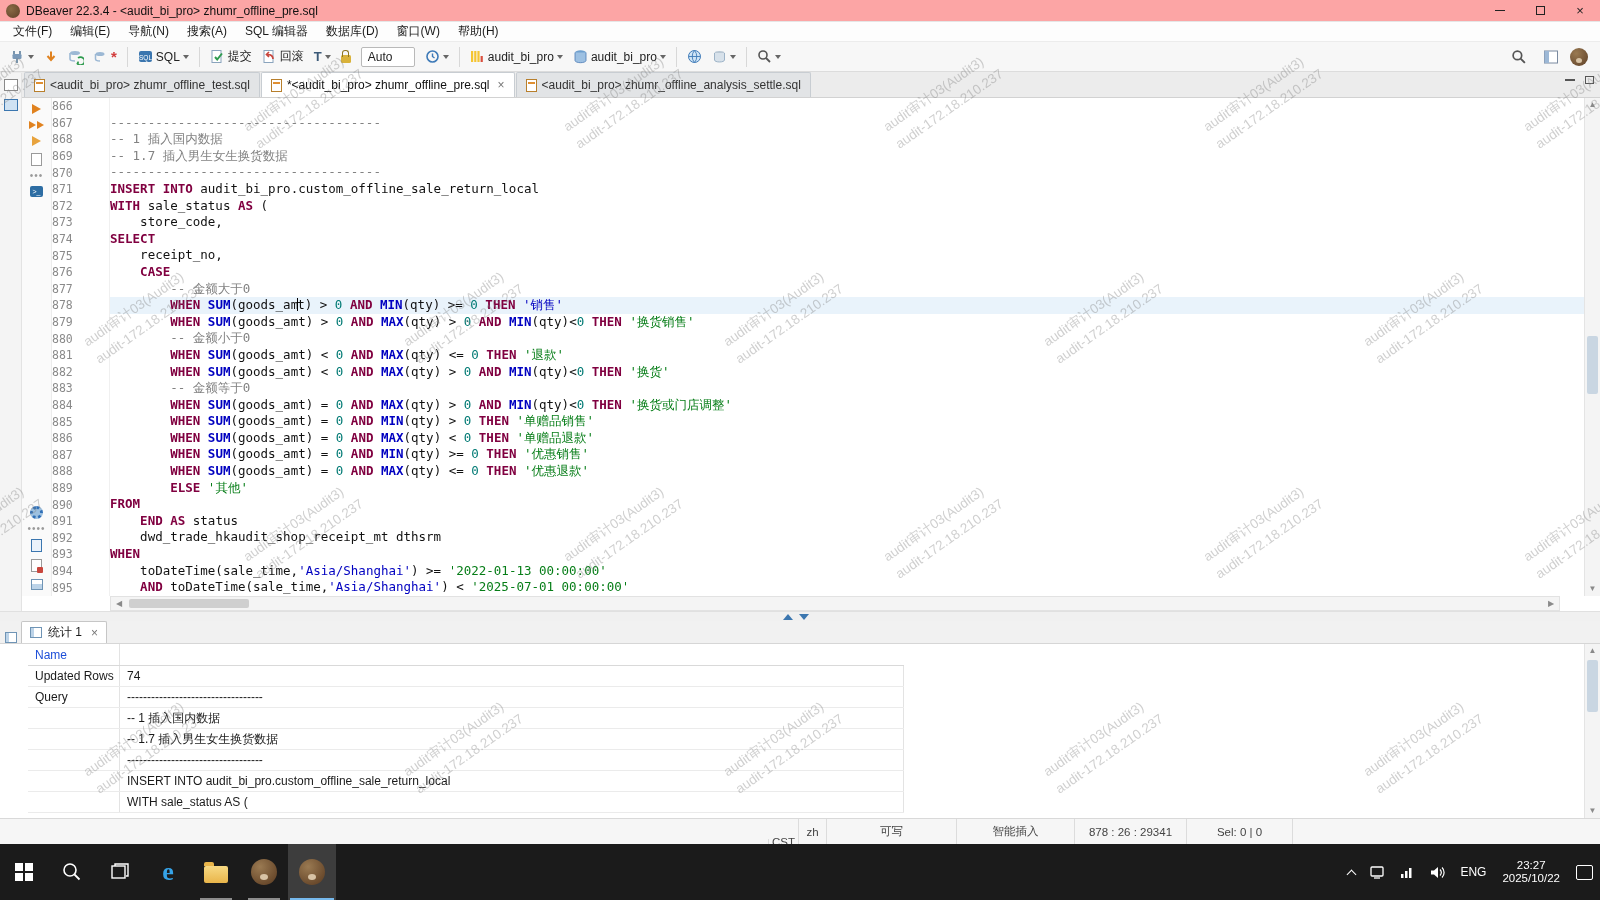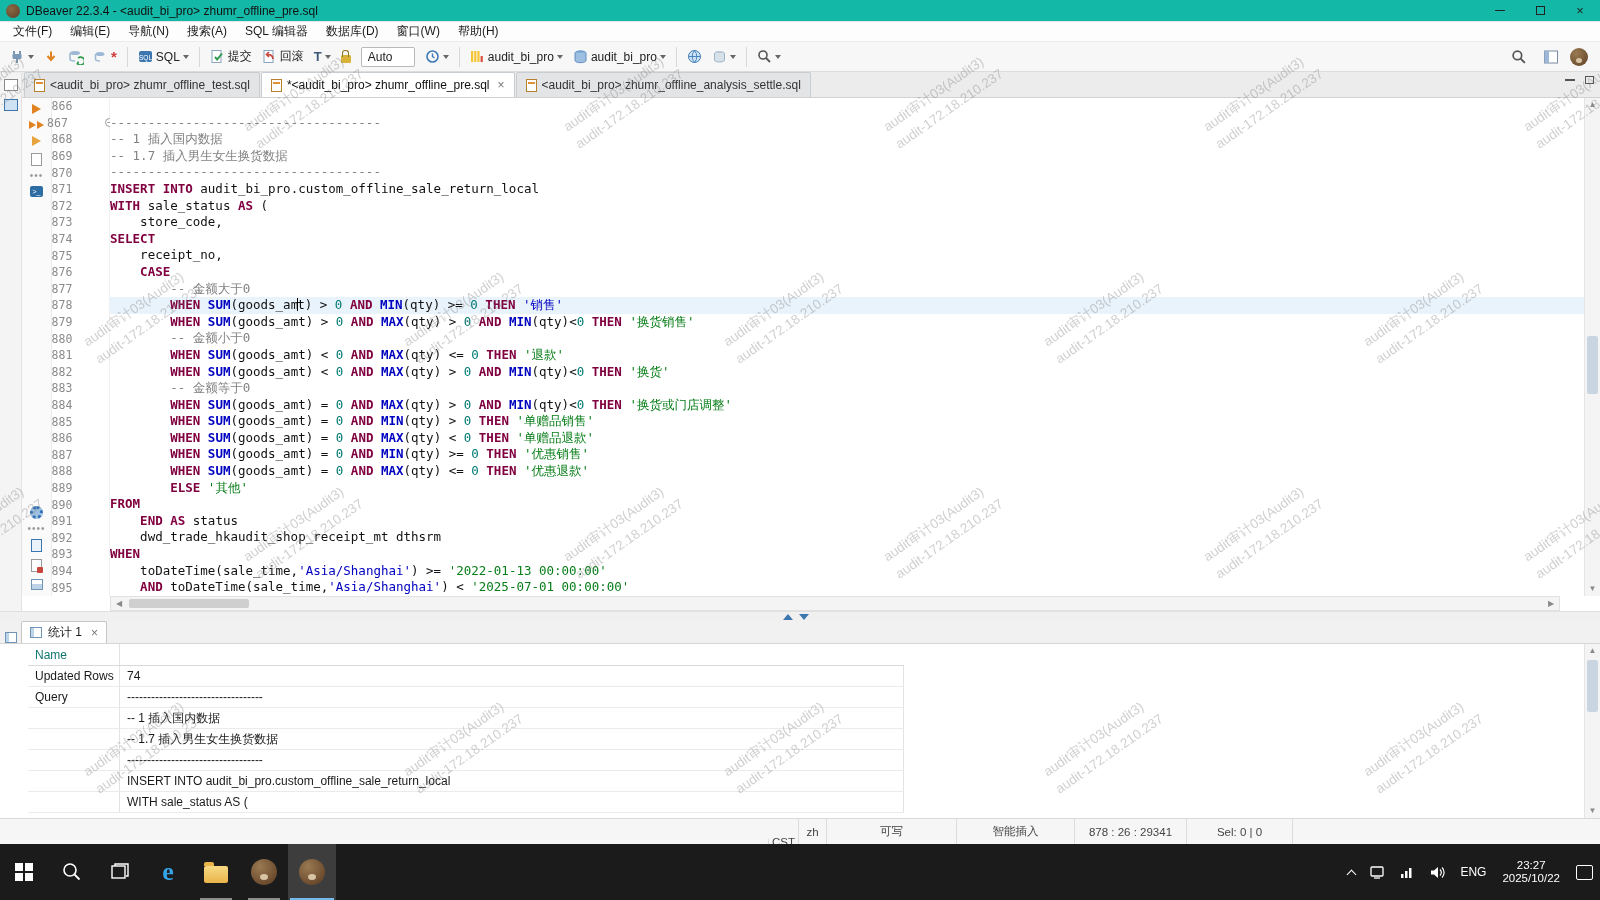--- a/index.html
+++ b/index.html
@@ -1,20 +1,20 @@
 <!DOCTYPE html>
 <html><head>
 <meta charset="utf-8">
 <style>
   html,body{margin:0;padding:0;background:#888;}
   *{box-sizing:border-box;}
   #app{position:relative;width:1600px;height:900px;background:#fff;overflow:hidden;
        font-family:"Liberation Sans","DejaVu Sans",sans-serif;font-size:12px;color:#1a1a1a;}
   
-  #titlebar{position:absolute;left:0;top:0;width:1600px;height:22px;background:#14b8a6;
+  #titlebar{position:absolute;left:0;top:0;width:1600px;height:22px;background:#fca5a5;
             border-bottom:1px solid #e6e6e6;display:flex;align-items:center;}
   .app-ico{width:14px;height:14px;border-radius:50%;background:radial-gradient(circle at 35% 35%,#8a6a45,#5d3f27);margin:0 6px 0 6px;}
   #titlebar .title{font-size:12px;color:#111;}
   #win-controls{margin-left:auto;display:flex;height:100%;}
   .wc{width:40px;height:100%;display:flex;align-items:center;justify-content:center;color:#222;font-size:13px;}
   .wc .mini-g{width:10px;height:1.5px;background:#222;}
   .wc .maxi-g{width:9px;height:9px;border:1.2px solid #222;}
   
   #menubar{position:absolute;left:0;top:22px;width:1600px;height:20px;background:#fdfdfd;
            border-bottom:1px solid #ececec;display:flex;align-items:center;padding-left:4px;}
@@ -63,21 +63,21 @@
   .rail-doc{width:11px;height:13px;background:#fff;border:1px solid #9a9a9a;}
   .rail-dots{color:#9a9a9a;font-size:10px;letter-spacing:1px;line-height:6px;}
   .rail-term{width:13px;height:11px;background:#2d6da3;border-radius:2px;color:#fff;font-size:7px;line-height:11px;text-align:center;}
   .gear{width:13px;height:13px;border-radius:50%;border:3px dotted #2f6fb7;background:#9cc0e0;}
   .rail-exp{width:11px;height:13px;background:#eaf2fb;border:1px solid #3b76af;}
   .rail-red{width:11px;height:13px;background:#fff;border:1px solid #9a9a9a;position:relative;}
   .rail-red:after{content:'';position:absolute;right:-2px;bottom:-2px;width:6px;height:6px;background:#c9463d;border-radius:1px;}
   .rail-grid{width:12px;height:11px;background:linear-gradient(#fff 49%,#bcd3e8 50%);border:1px solid #6f94b5;}
   
   #gutter{width:58px;flex:none;background:#fff;border-right:1px solid #f0f0f0;padding-top:0;}
-  .gl{height:16.6px;display:flex;align-items:center;justify-content:center;color:#8a8a8a;
+  .gl{height:16.6px;display:flex;align-items:center;justify-content:flex-start;color:#8a8a8a;
       font-family:"DejaVu Sans Mono",monospace;font-size:11.5px;gap:37px;}
   .gl .fold{width:13px;height:16.6px;display:flex;align-items:center;justify-content:center;color:#8a8a8a;font-size:10px;}
   .fold-dot{width:9px;height:9px;border:1px solid #9a9a9a;border-radius:50%;background:#fff;line-height:6px;
             font-size:9px;text-align:center;color:#777;}
   #code-wrap{flex:1;overflow:hidden;position:relative;background:#fff;}
   .code-line{height:16.6px;line-height:16.6px;white-space:pre;font-family:"DejaVu Sans Mono",monospace;
              font-size:12.5px;min-width:1450px;color:#111;}
   .code-line.cur{background:#e9f3fb;}
   .tk-k{color:#800040;font-weight:bold;}
   .tk-f{color:#0000c0;font-weight:bold;}
@@ -100,21 +100,21 @@
   #sash .tri-up{position:absolute;left:783px;top:2px;width:0;height:0;border-left:5px solid transparent;border-right:5px solid transparent;border-bottom:6px solid #3b76af;}
   #sash .tri-dn{position:absolute;left:799px;top:2px;width:0;height:0;border-left:5px solid transparent;border-right:5px solid transparent;border-top:6px solid #3b76af;}
   
   #panel-tabs{position:absolute;left:0;top:621px;width:1600px;height:23px;background:#f1f1f1;
               border-bottom:1px solid #d6d6d6;display:flex;align-items:flex-end;padding-left:5px;gap:4px;}
   .ptab{background:#fff;border:1px solid #c6c6c6;border-bottom:none;height:22px;display:flex;align-items:center;
         padding:0 8px;gap:6px;border-radius:2px 2px 0 0;}
   .grid-ico{width:12px;height:11px;border:1px solid #6f94b5;background:linear-gradient(90deg,#bcd3e8 33%,#fff 33%);}
   #grid{position:absolute;left:0;top:644px;width:1600px;height:174px;background:#fff;}
   #grid-inner{margin-left:28px;width:876px;}
-  .g-head{display:flex;height:22px;border-bottom:1px solid #d9d9d9;align-items:stretch;color:#0f766e;}
+  .g-head{display:flex;height:22px;border-bottom:1px solid #d9d9d9;align-items:stretch;color:#1d4ed8;}
   .g-row{display:flex;height:21px;border-bottom:1px solid #ebebeb;align-items:stretch;color:#1a1a1a;}
   .g-c1{width:92px;padding-left:7px;border-right:1px solid #e3e3e3;display:flex;align-items:center;flex:none;}
   .g-c2{flex:1;padding-left:7px;border-right:1px solid #e3e3e3;display:flex;align-items:center;white-space:nowrap;overflow:hidden;}
   #panel-vscroll{position:absolute;right:0;top:644px;width:16px;height:174px;background:#f4f4f4;border-left:1px solid #e4e4e4;}
   
   #statusbar{position:absolute;left:0;top:818px;width:1600px;height:26px;background:#f6f6f6;
              border-top:1px solid #d9d9d9;display:flex;align-items:stretch;font-size:11.5px;color:#444;}
   .s-spacer{width:768px;flex:none;}
   .sseg{border-left:1px solid #dcdcdc;display:flex;align-items:center;justify-content:center;flex:none;}
   

